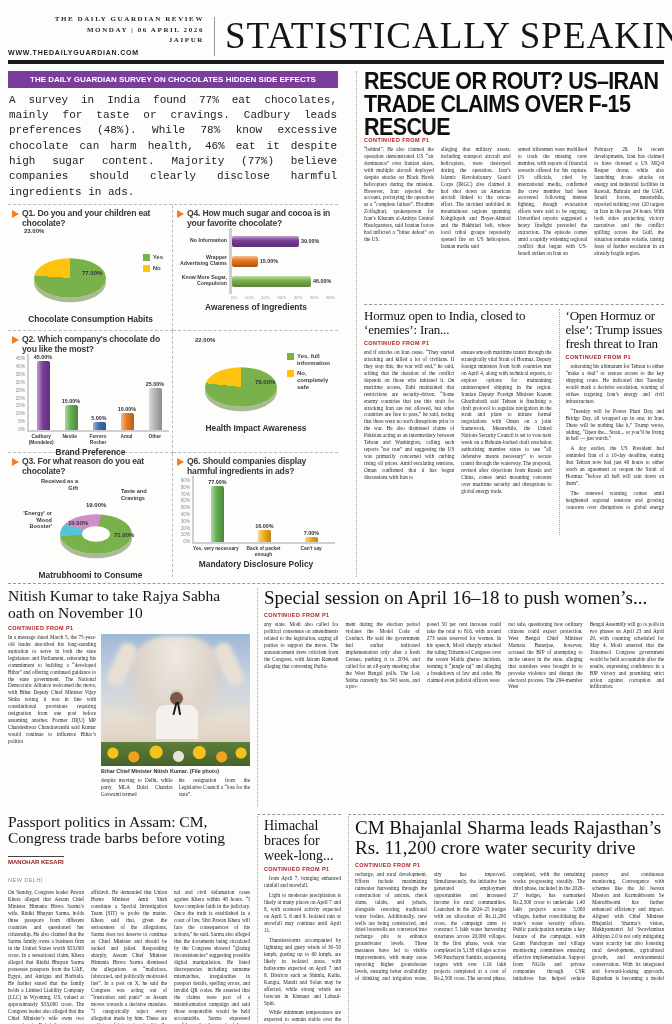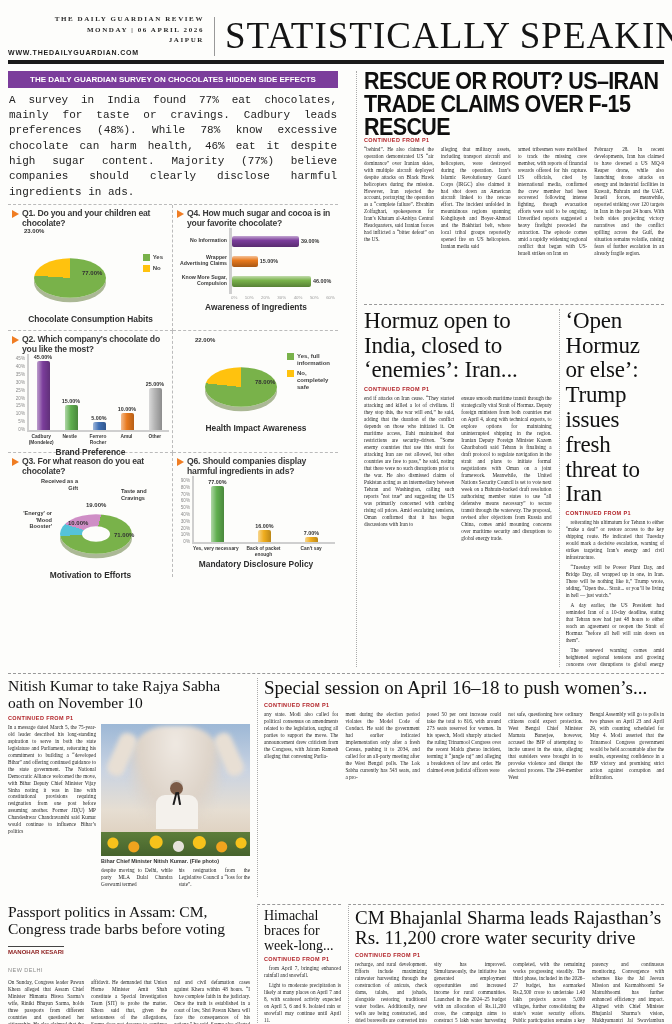--- a/index.html
+++ b/index.html
@@ -95,21 +95,21 @@
   .hb-ticks{display:flex;justify-content:space-between;margin-left:54px;font-family:"Liberation Sans",sans-serif;
             font-size:4.4px;color:#999;margin-top:1px;}
   
   .top-right{flex:1;border-left:1px dotted #aaa;padding-left:7px;overflow:hidden;margin-left:10px;}
   .hl-rescue{font-family:"Liberation Sans",sans-serif;font-weight:bold;font-size:21.5px;line-height:.98;
              letter-spacing:-.6px;color:#0f0f0f;transform:scaleY(1.08);transform-origin:top left;margin:0;}
   .rescue-body .bcol{height:152px;}
   .mid-news{display:flex;gap:7px;border-top:1px dashed #999;margin-top:6px;padding-top:4px;}
   .hormuz{flex:2;overflow:hidden;}
   .trump{flex:1.05;border-left:1px dotted #aaa;padding-left:6px;overflow:hidden;}
-  .hl-h2{font-size:23px;letter-spacing:-.2px;}
+  .hl-h2{font-size:13px;letter-spacing:-.2px;}
   .hormuz-body .bcol{height:186px;}
   .trump-body{height:148px;}
   
   .row-mid{display:grid;grid-template-columns:242px 84px 1fr;gap:7px;border-top:1px dashed #999;
            margin-top:6px;padding-top:4px;}
   #special{grid-column:2 / 4;border-left:1px dotted #aaa;padding-left:6px;overflow:hidden;}
   #nitish{grid-column:1;overflow:hidden;}
   #passport{grid-column:1;overflow:hidden;}
   #himachal{grid-column:2;border-left:1px dotted #aaa;border-top:1px dashed #999;padding:3px 0 0 6px;overflow:hidden;}
   #right-stack{grid-column:3;border-left:1px dotted #aaa;border-top:1px dashed #999;padding:3px 0 0 6px;overflow:hidden;}
@@ -324,21 +324,21 @@
             <div class="pie-holder">
                 <div class="pie donut" style="background-image: conic-gradient(from -60deg, rgb(207, 142, 198) 0deg, rgb(207, 142, 198) 68.4deg, rgb(121, 178, 74) 68.4deg, rgb(121, 178, 74) 324deg, rgb(85, 195, 217) 324deg, rgb(85, 195, 217) 360deg);"></div>
               </div>
             <span class="callout co-gift">Received as a Gift</span>
             <span class="callout co-energy">'Energy' or 'Mood Booster'</span>
             <span class="callout co-taste">Taste and Cravings</span>
             <span class="pv pv-sec">19.00%</span>
             <span class="pv pv-ter">10.00%</span>
             <span class="pv pv-main">71.00%</span>
           </div>
-          <div class="caption">Motivation to Efforts</div>
+          <div class="caption">Matrubhoomi to Consume</div>
         </div>
 
         <div class="panel" style="height:124px;border-bottom:none;">
           <div class="q-title">
               <span class="tri"></span>
             <span>Q6. Should companies display harmful ingredients in ads?</span>
             </div>
           <div class="chart-area" id="pa-q6">
               <div class="vb-row">
                 <div class="vb-y">

